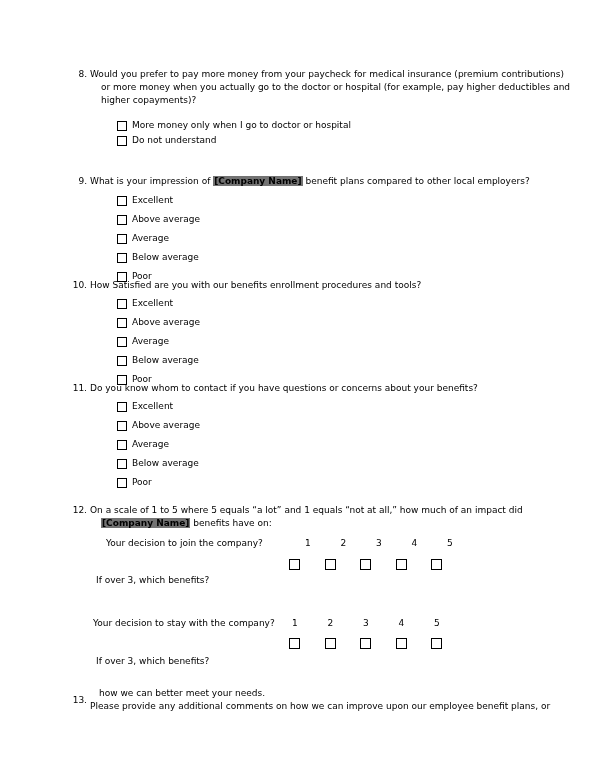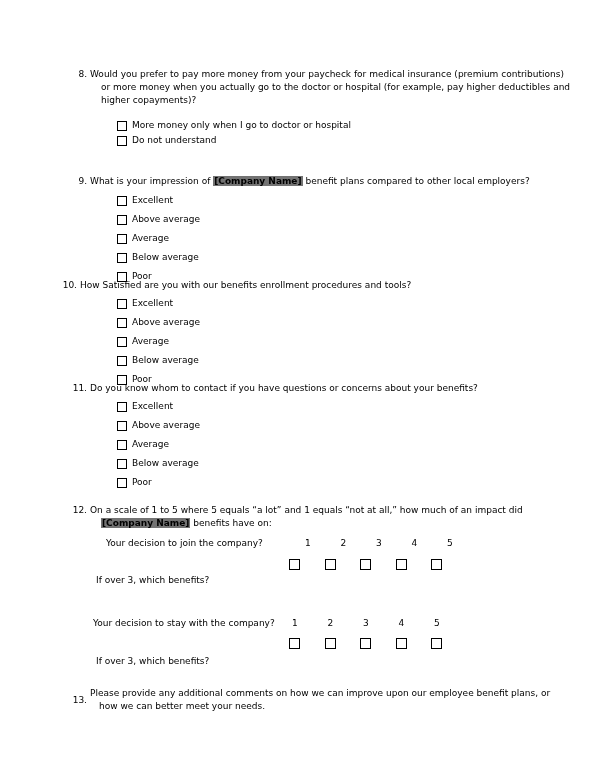--- a/index.html
+++ b/index.html
@@ -89,21 +89,21 @@
     <div class="opt">
       <span class="checkbox"></span>
       <span class="opt-label">Below average</span>
     </div>
     <div class="opt">
       <span class="checkbox"></span>
       <span class="opt-label">Poor</span>
     </div>
   </div>
 
-  <div class="q" style="top:279px; left:50px;">
+  <div class="q" style="top:279px; left:60px;">
     <span class="qnum">10.</span>
     <span class="qtext">
         <span class="line">How Satisfied are you with our benefits enrollment procedures and tools?</span>
       </span>
   </div>
   <div class="opts opts-wide" style="top:294px;">
     <div class="opt">
       <span class="checkbox"></span>
       <span class="opt-label">Excellent</span>
     </div>
@@ -216,18 +216,18 @@
       </span>
     <span class="scale-col">
         <span class="scale-box"></span>
       </span>
   </div>
   <div class="followup" style="top:655px;">If over 3, which benefits?</div>
 
   <div class="q" style="top:687px; left:60px;align-items:center;">
     <span class="qnum">13.</span>
     <span class="qtext">
+      <span class="line indent9">how we can better meet your needs.</span>
       <span class="line">Please provide any additional comments on how we can improve upon our employee benefit plans, or</span>
-      <span class="line indent9">how we can better meet your needs.</span>
     </span>
   </div>
 
 </div>
 
 </body></html>

